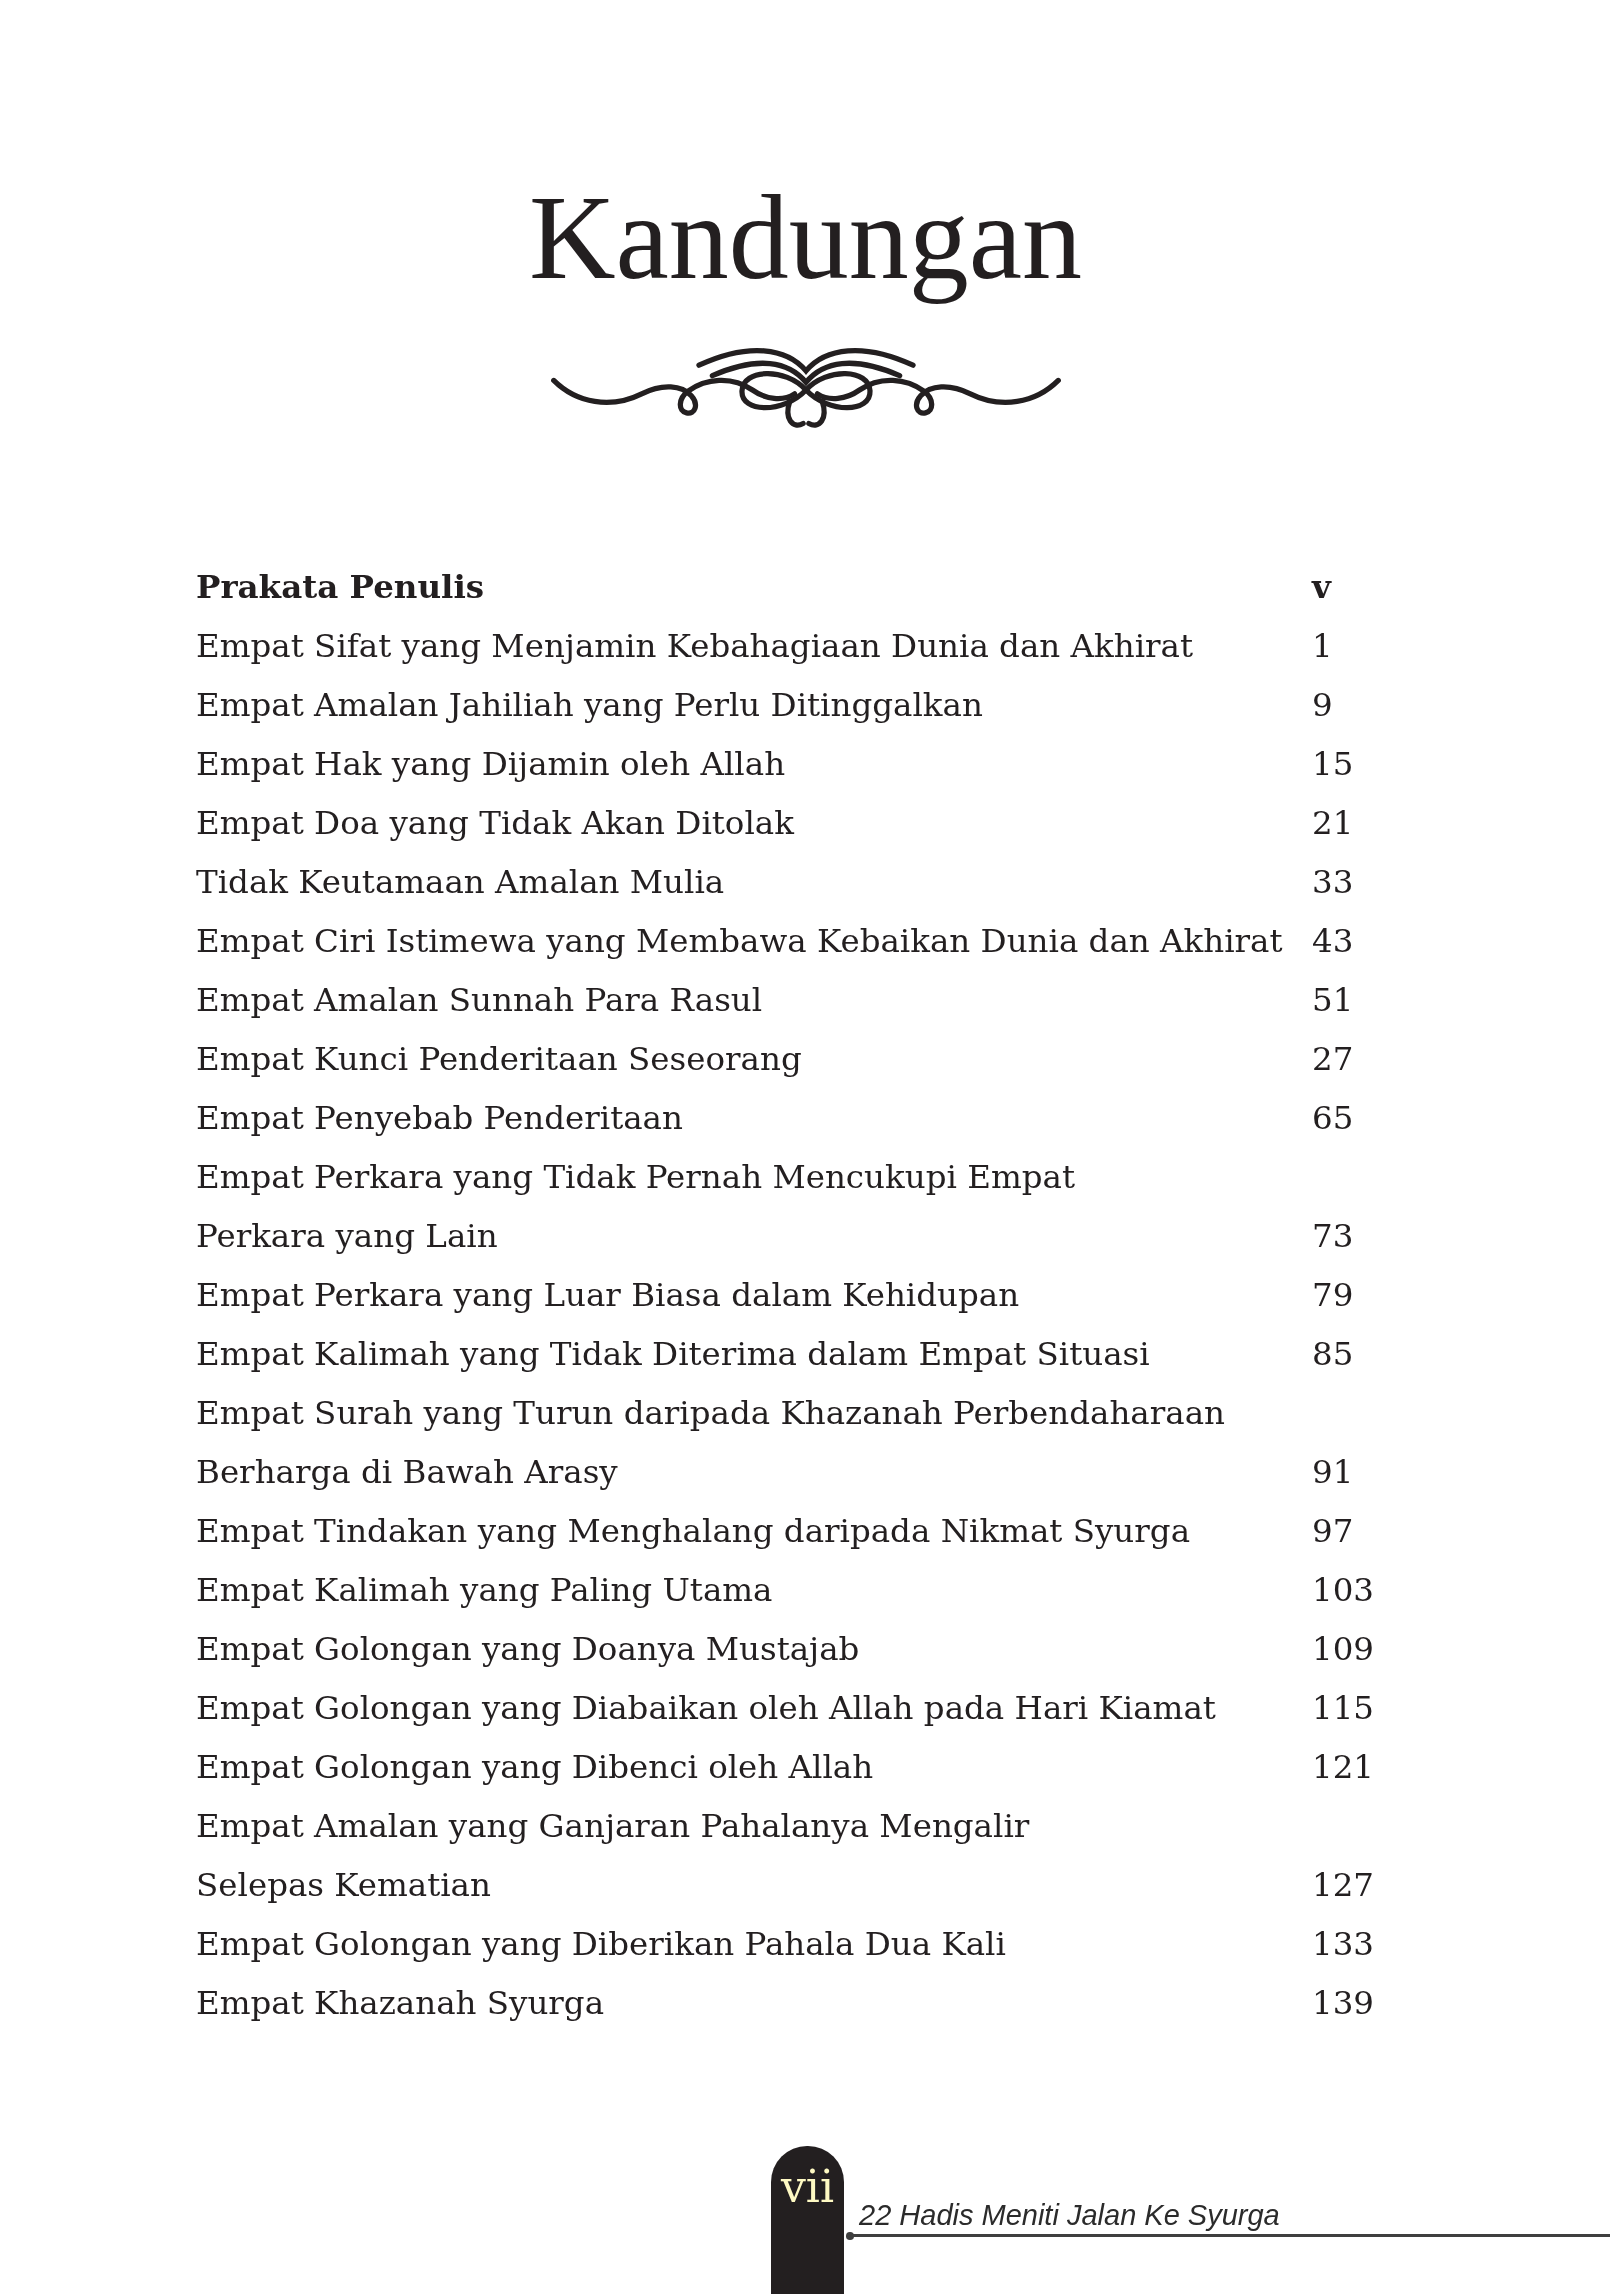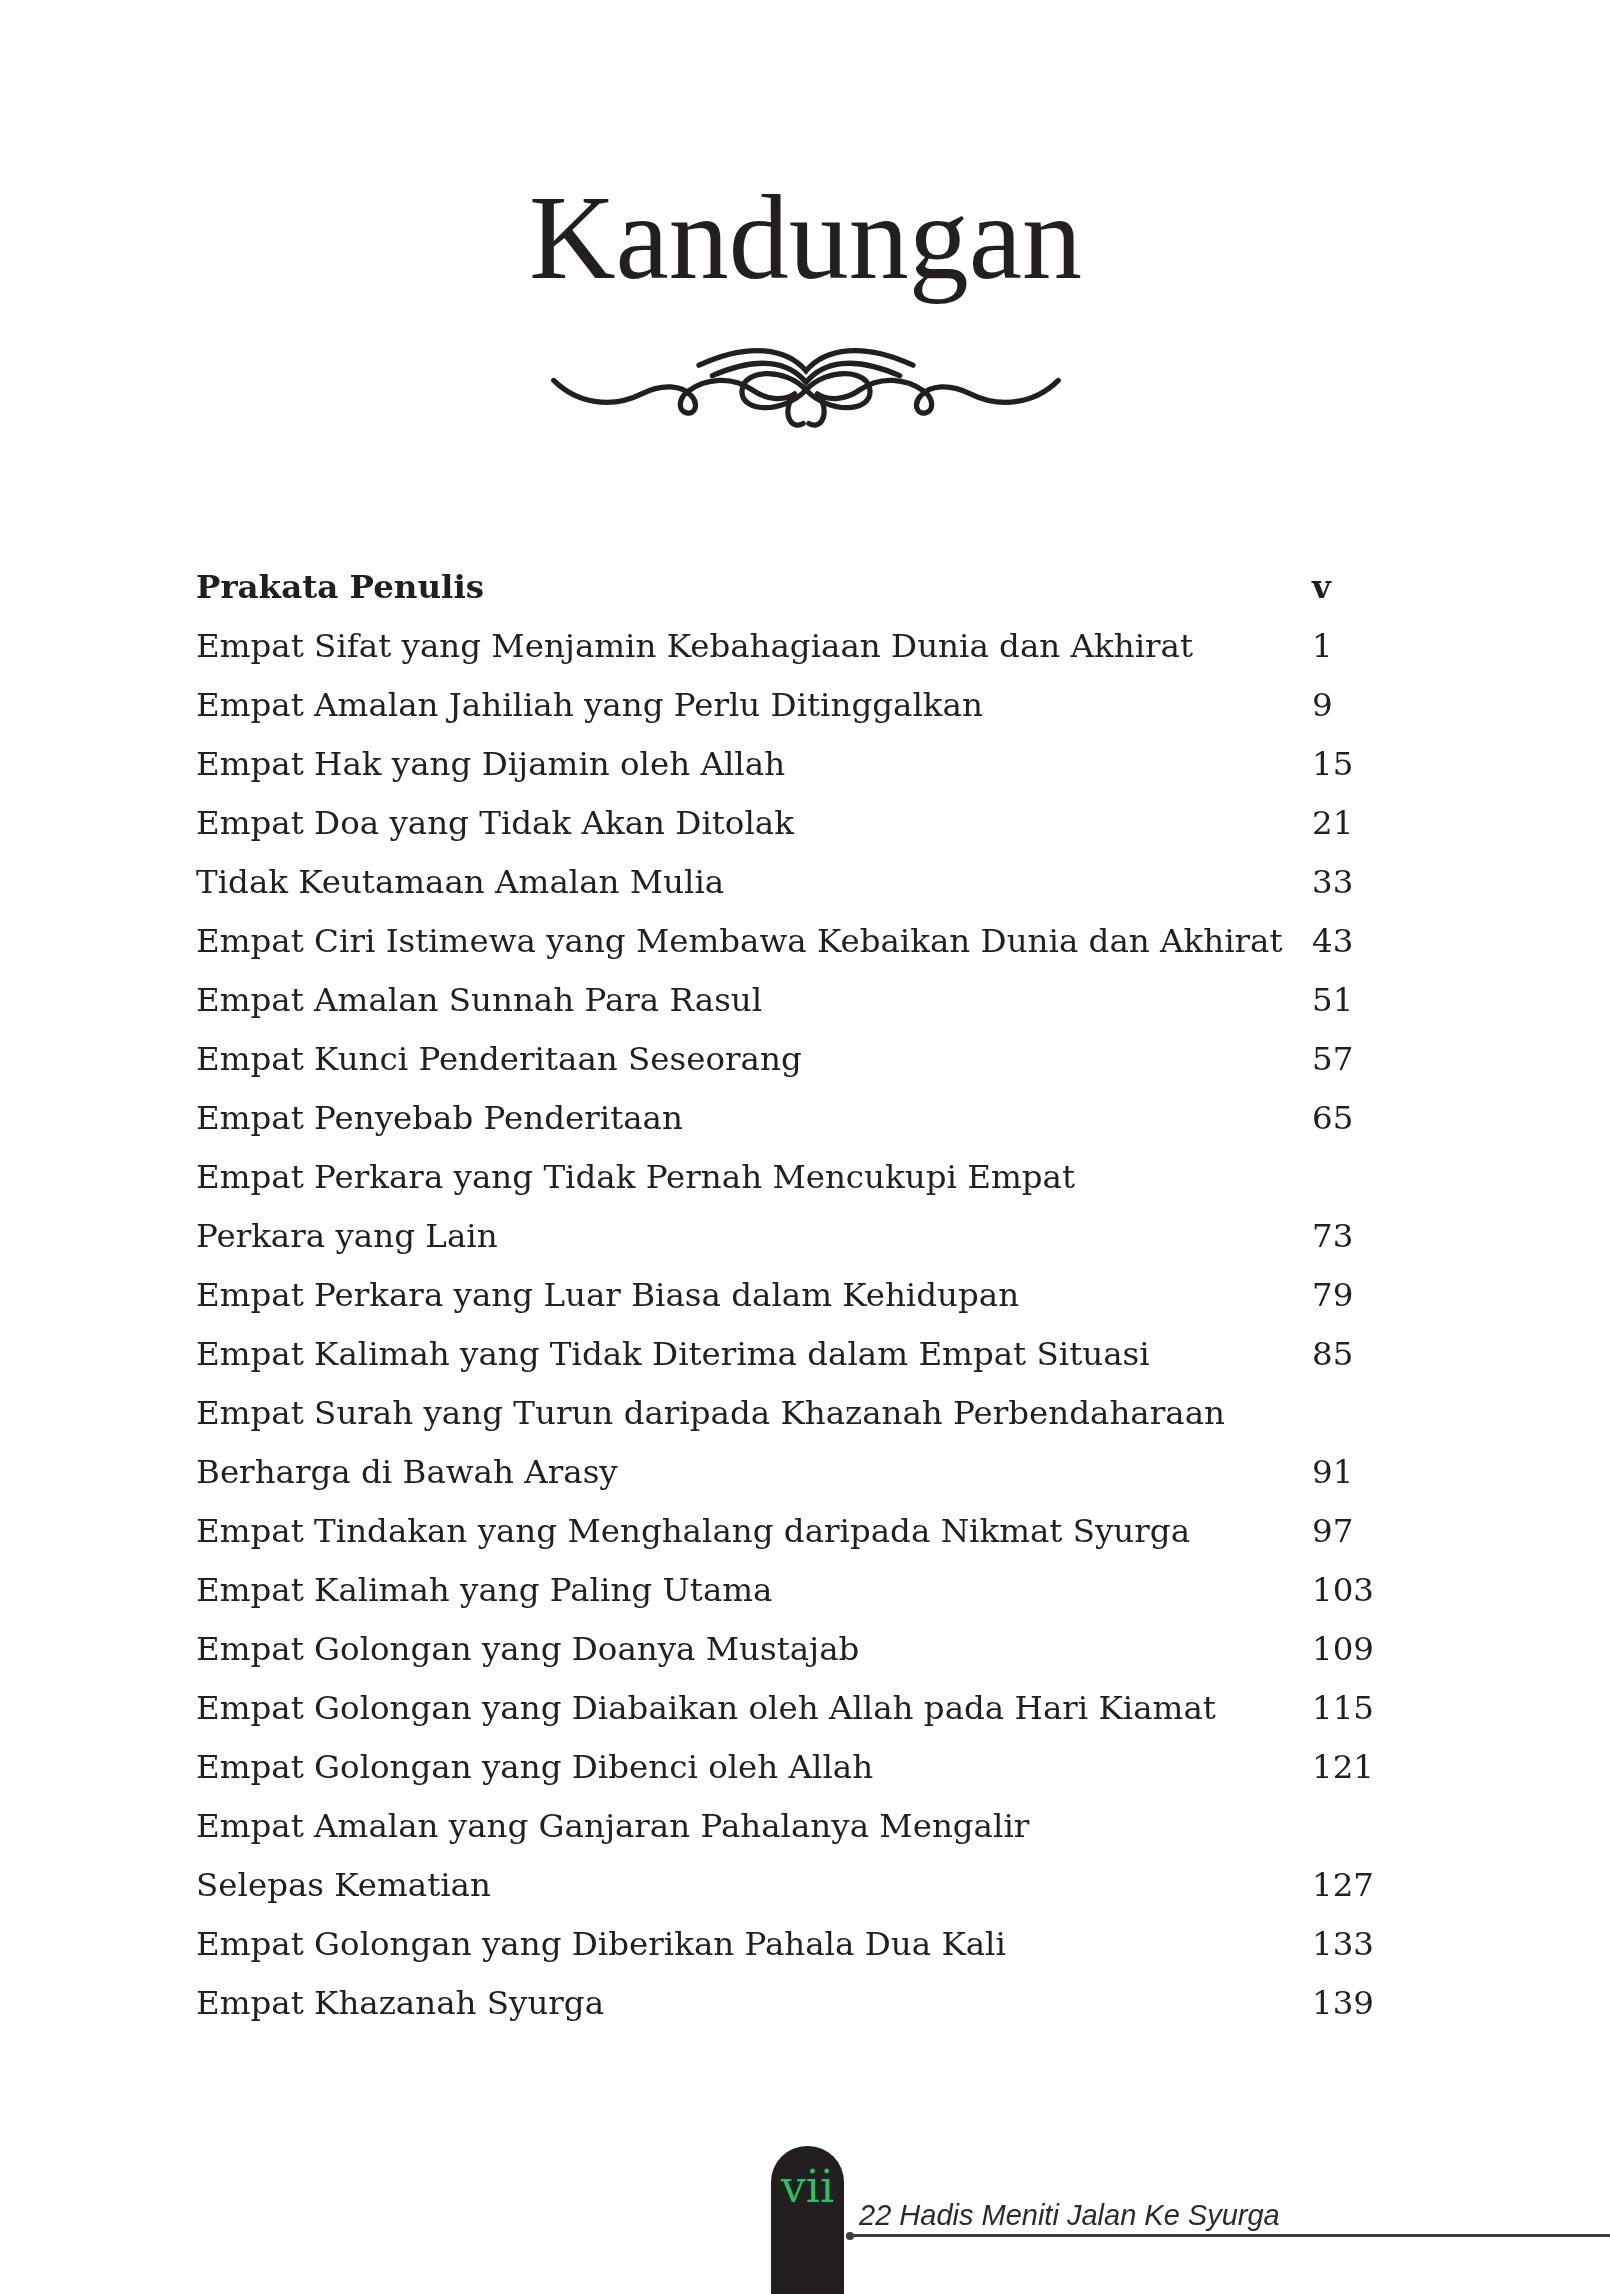--- a/index.html
+++ b/index.html
@@ -48,21 +48,21 @@
     position:absolute;
     left:771px;top:2146px;
     width:73px;height:148px;
     background:var(--ink,#231f20);
     border-radius:36px 36px 0 0;
   }
   .tab .num{
     display:block;
     padding-top:19px;
     text-align:center;
-    color:#22c55e;
+    color:#fef9c3;
     font-size:44px;
     line-height:1;
     font-family:"DejaVu Serif", serif;
   }
   .footer-rule{
     position:absolute;
     left:852px;top:2234px;
     width:759px;height:2.9px;
     background:var(--rule,#3f3f3f);
   }
@@ -146,21 +146,21 @@
       <span class="p">43</span>
     </div>
 
     <div class="row">
       <span class="t">Empat Amalan Sunnah Para Rasul</span>
       <span class="p">51</span>
     </div>
 
     <div class="row">
       <span class="t">Empat Kunci Penderitaan Seseorang</span>
-      <span class="p">57</span>
+      <span class="p">27</span>
     </div>
 
     <div class="row">
       <span class="t">Empat Penyebab Penderitaan</span>
       <span class="p">65</span>
     </div>
 
     <div class="row">
       <span class="t">Empat Perkara yang Tidak Pernah Mencukupi Empat</span>
       <span class="p"></span>

